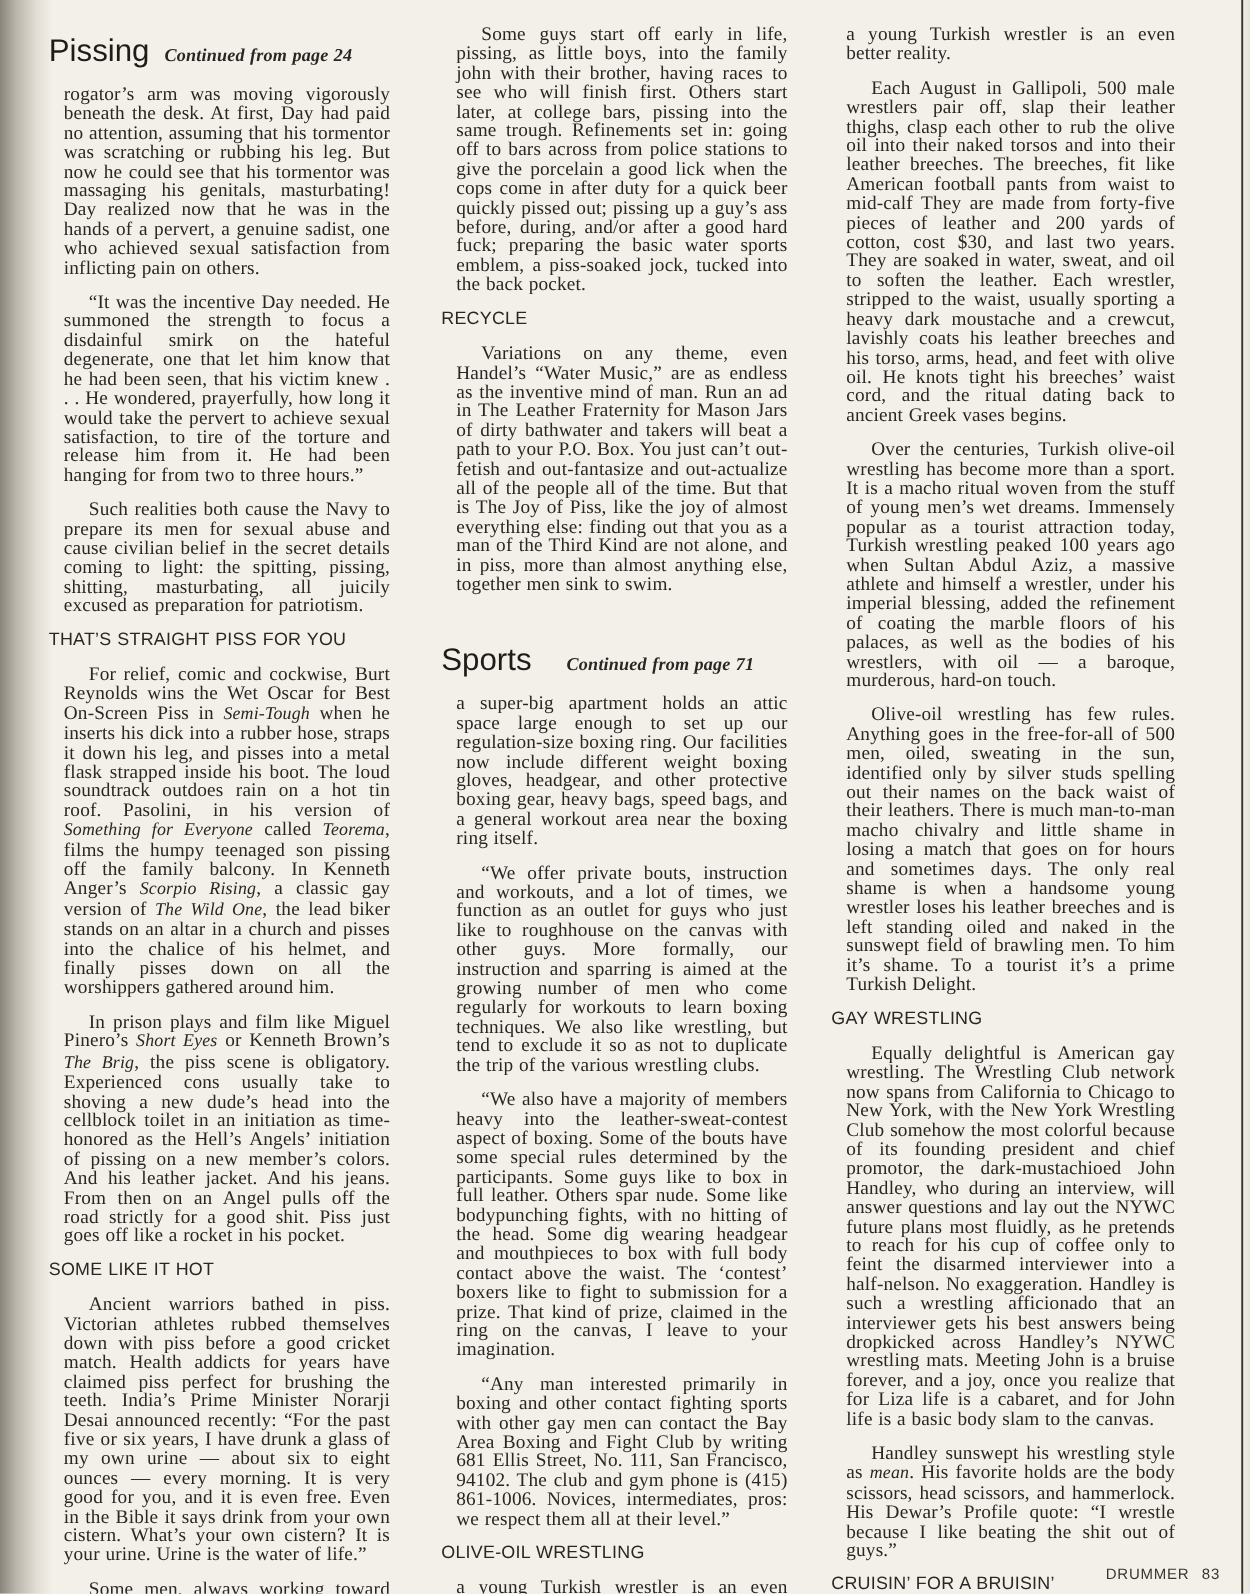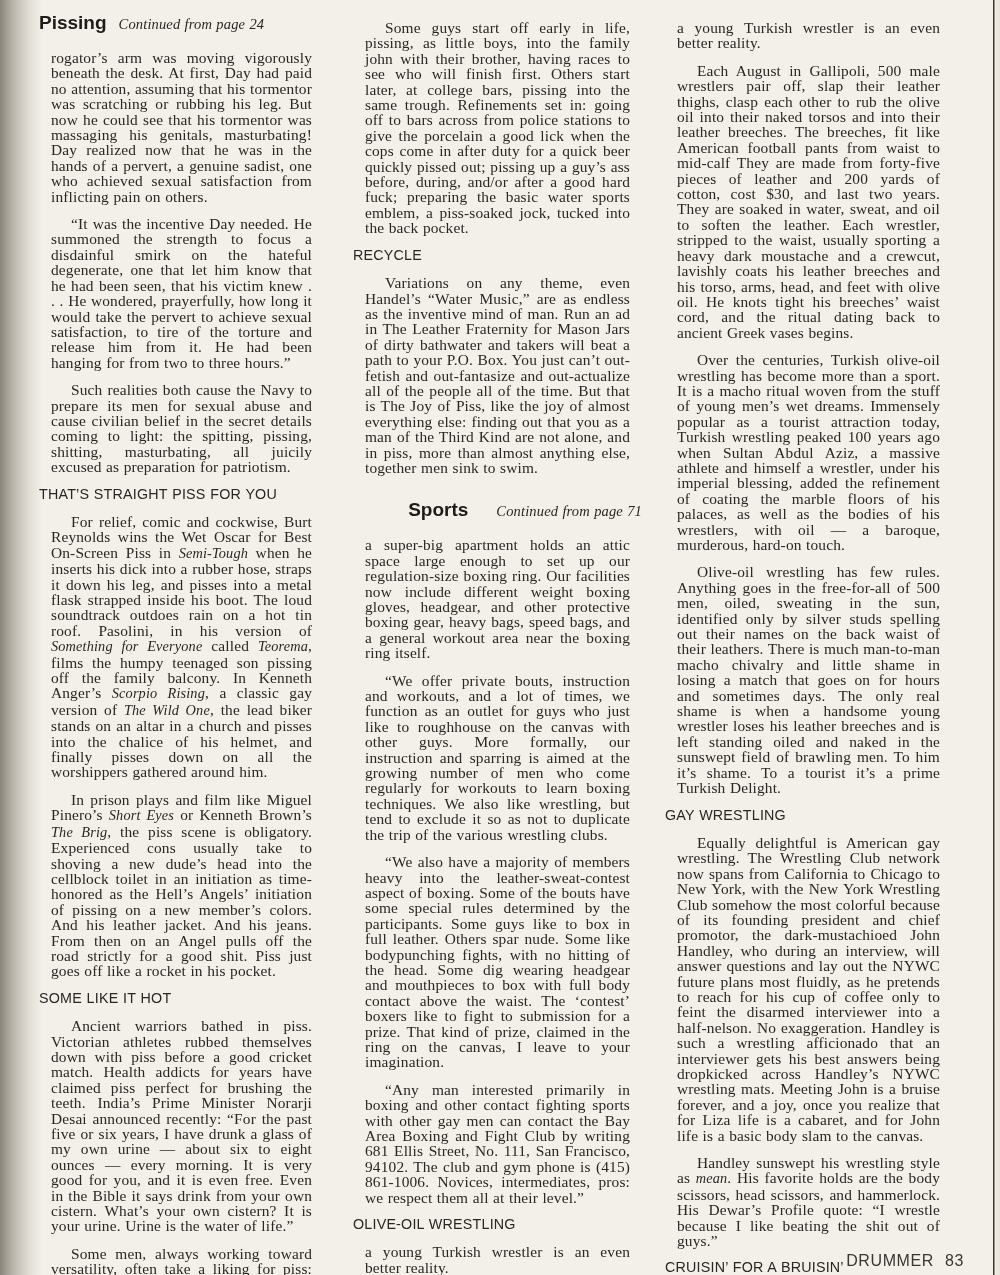--- a/index.html
+++ b/index.html
@@ -32,33 +32,33 @@
   .sec-head {
     font-family: "Liberation Sans", sans-serif;
     font-size: 14.3px; line-height: 15.4px; letter-spacing: 0.2px;
     margin: 0; font-weight: normal;
   }
   .sec-head.gap { margin-top: 6px; }
   .headline {
     display: flex; align-items: baseline; margin: 0 0 1px 0;
   }
   .headline .big {
-    font-family: "Liberation Sans", sans-serif; font-weight: bold;
-    font-size: 19px; line-height: 30px; letter-spacing: 0px; color: #1e1b19;
+    font-family: "Liberation Sans", sans-serif; font-weight: normal;
+    font-size: 25px; line-height: 30px; letter-spacing: 0px; color: #1e1b19; margin-top: 18px;
   }
   .headline .cont {
-    font-style: italic; font-weight: normal; font-size: 14.5px;
+    font-style: italic; font-weight: bold; font-size: 14.5px;
     margin-left: 12px;
   }
-  .headline.sports { margin-top: 20px; justify-content: flex-end; }
+  .headline.sports { margin-top: 20px; }
   .headline.sports .cont { margin-left: 28px; }
   em { font-family: Liberation Serif, serif; font-style: italic; font-size: 14.3px; }
   .footer {
-    position: absolute; right: 36px; top: 1252px;
-    font-family: "Liberation Sans", sans-serif; font-size: 16px; letter-spacing: 0.6px; color: #3a3632;
+    position: absolute; right: 24px; top: 1252px;
+    font-family: "Liberation Sans", sans-serif; font-size: 12px; letter-spacing: 0.6px; color: #3a3632;
   }
   .footer span { margin-left: 6px; }
 </style>
 </head>
 <body>
 
 <div class="page-shade"></div>
 <div class="right-edge"></div>
 
 <div class="col col1">

